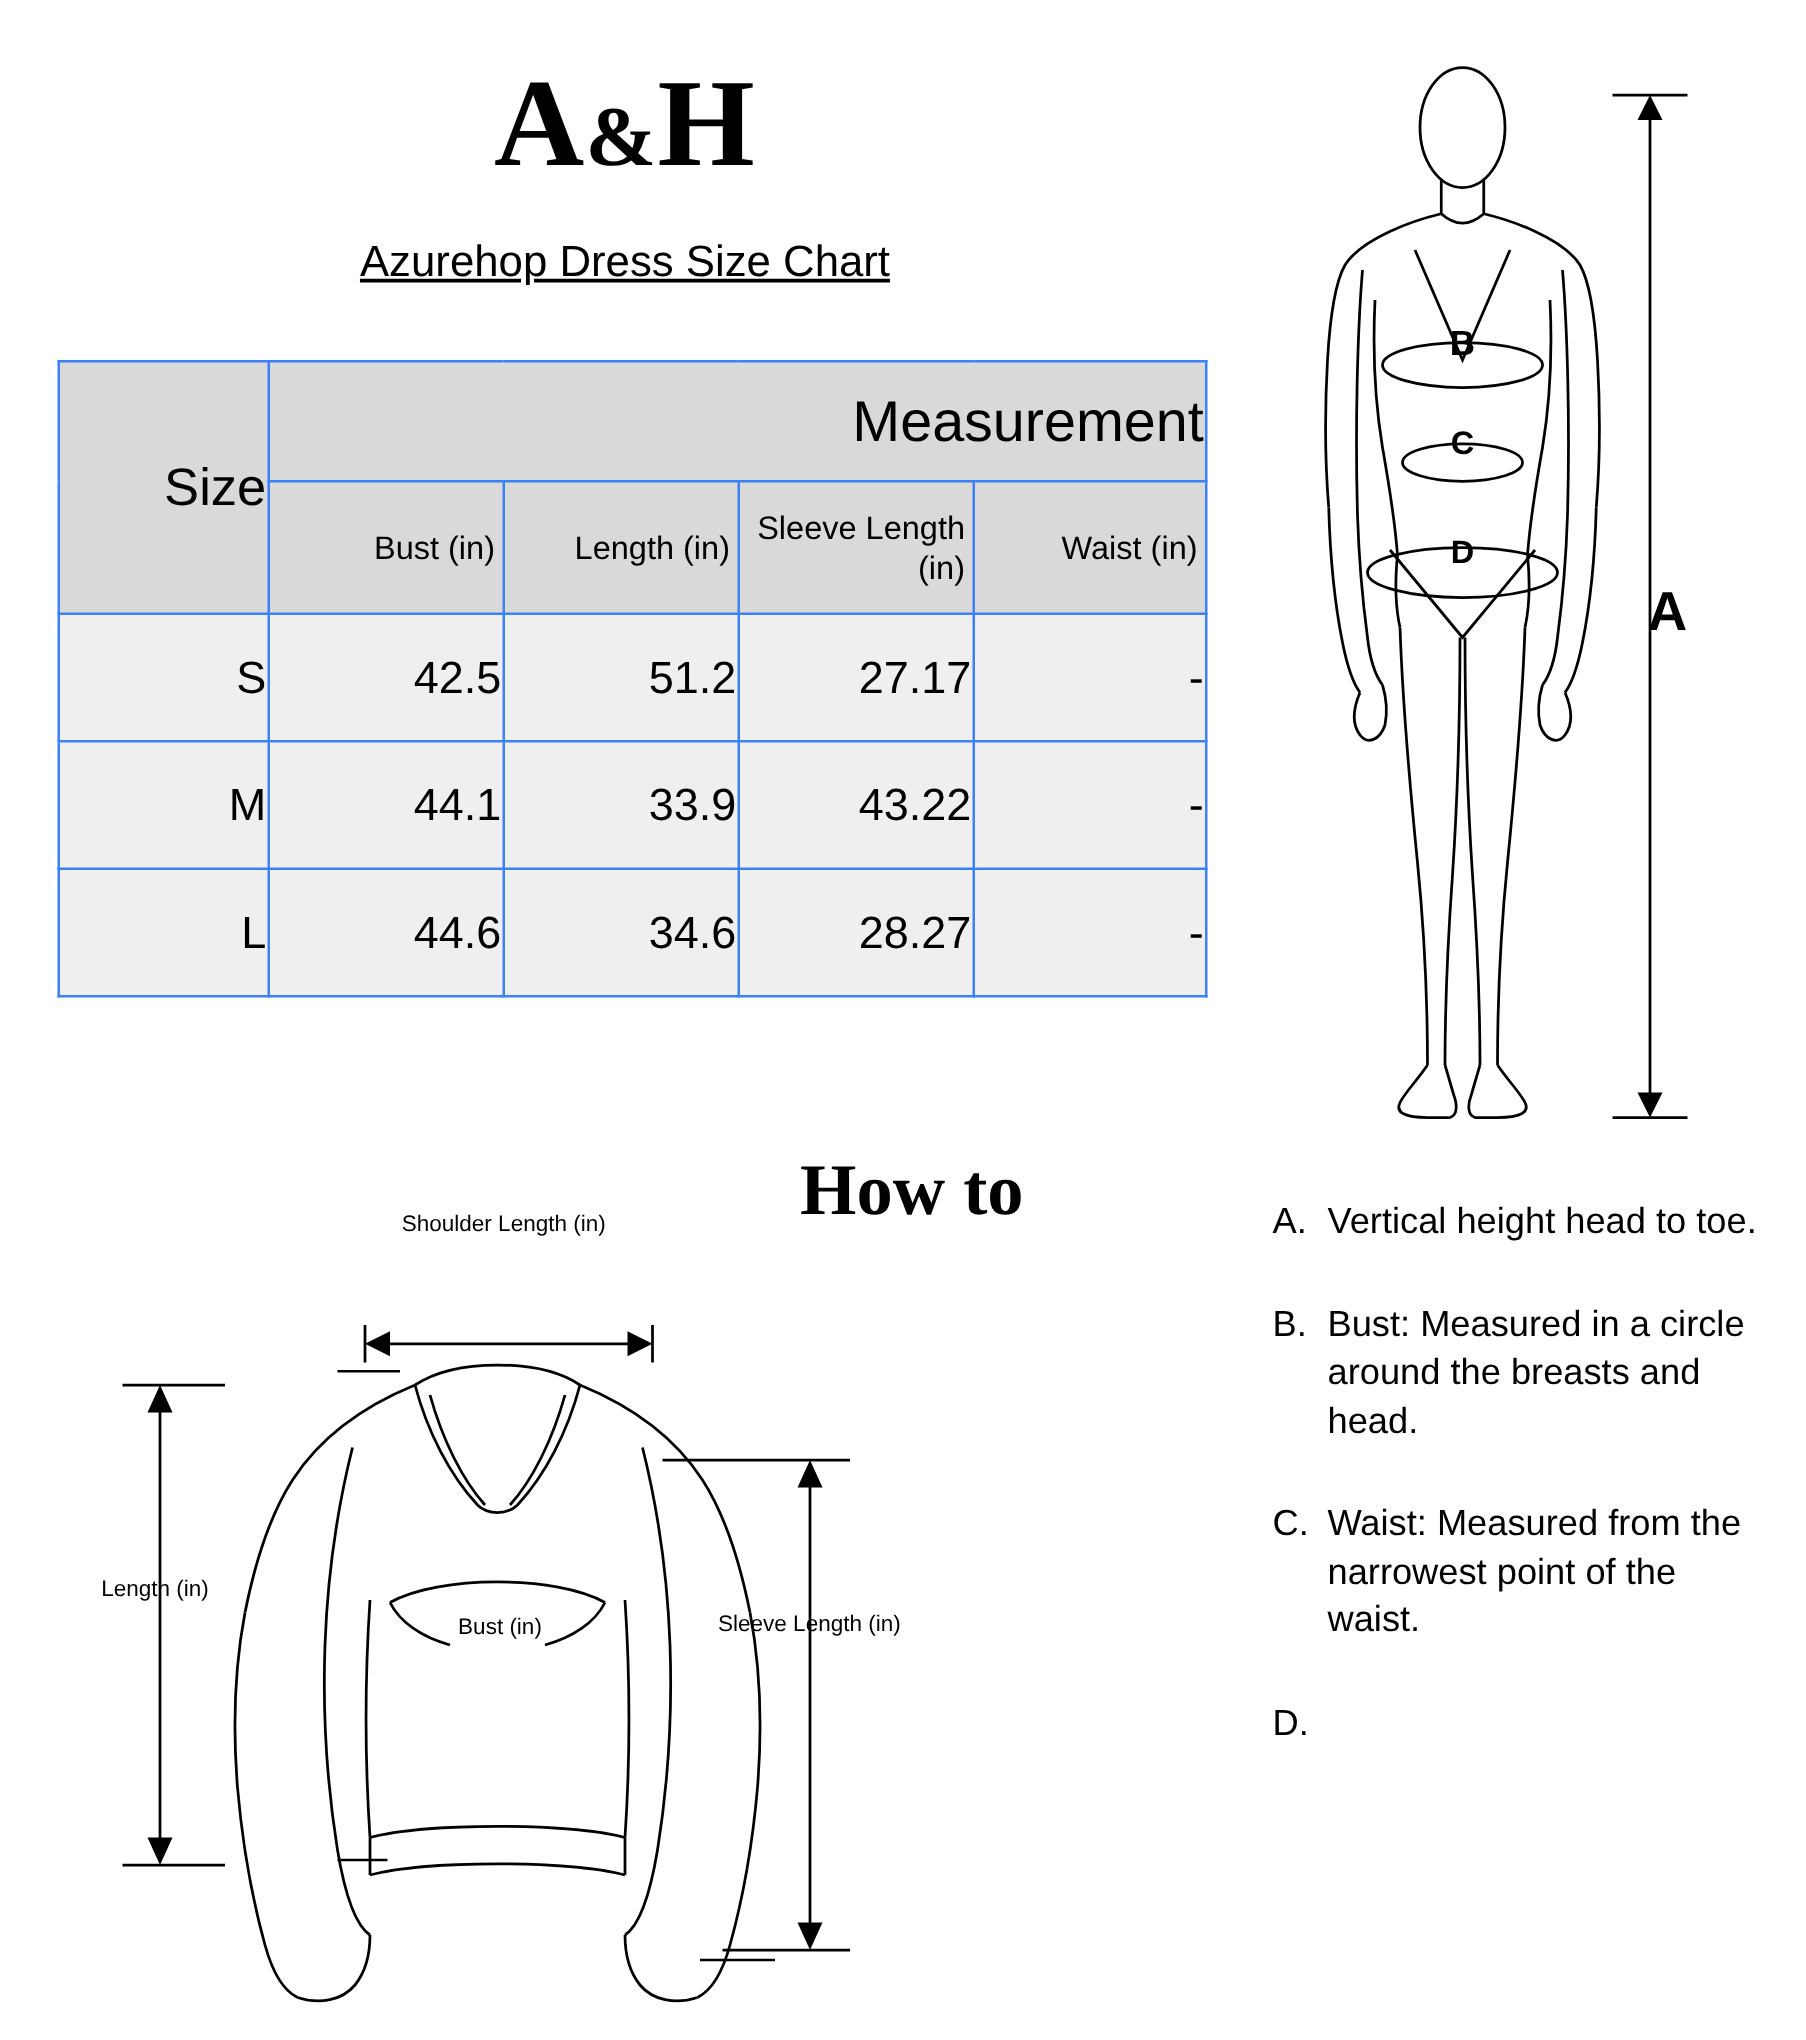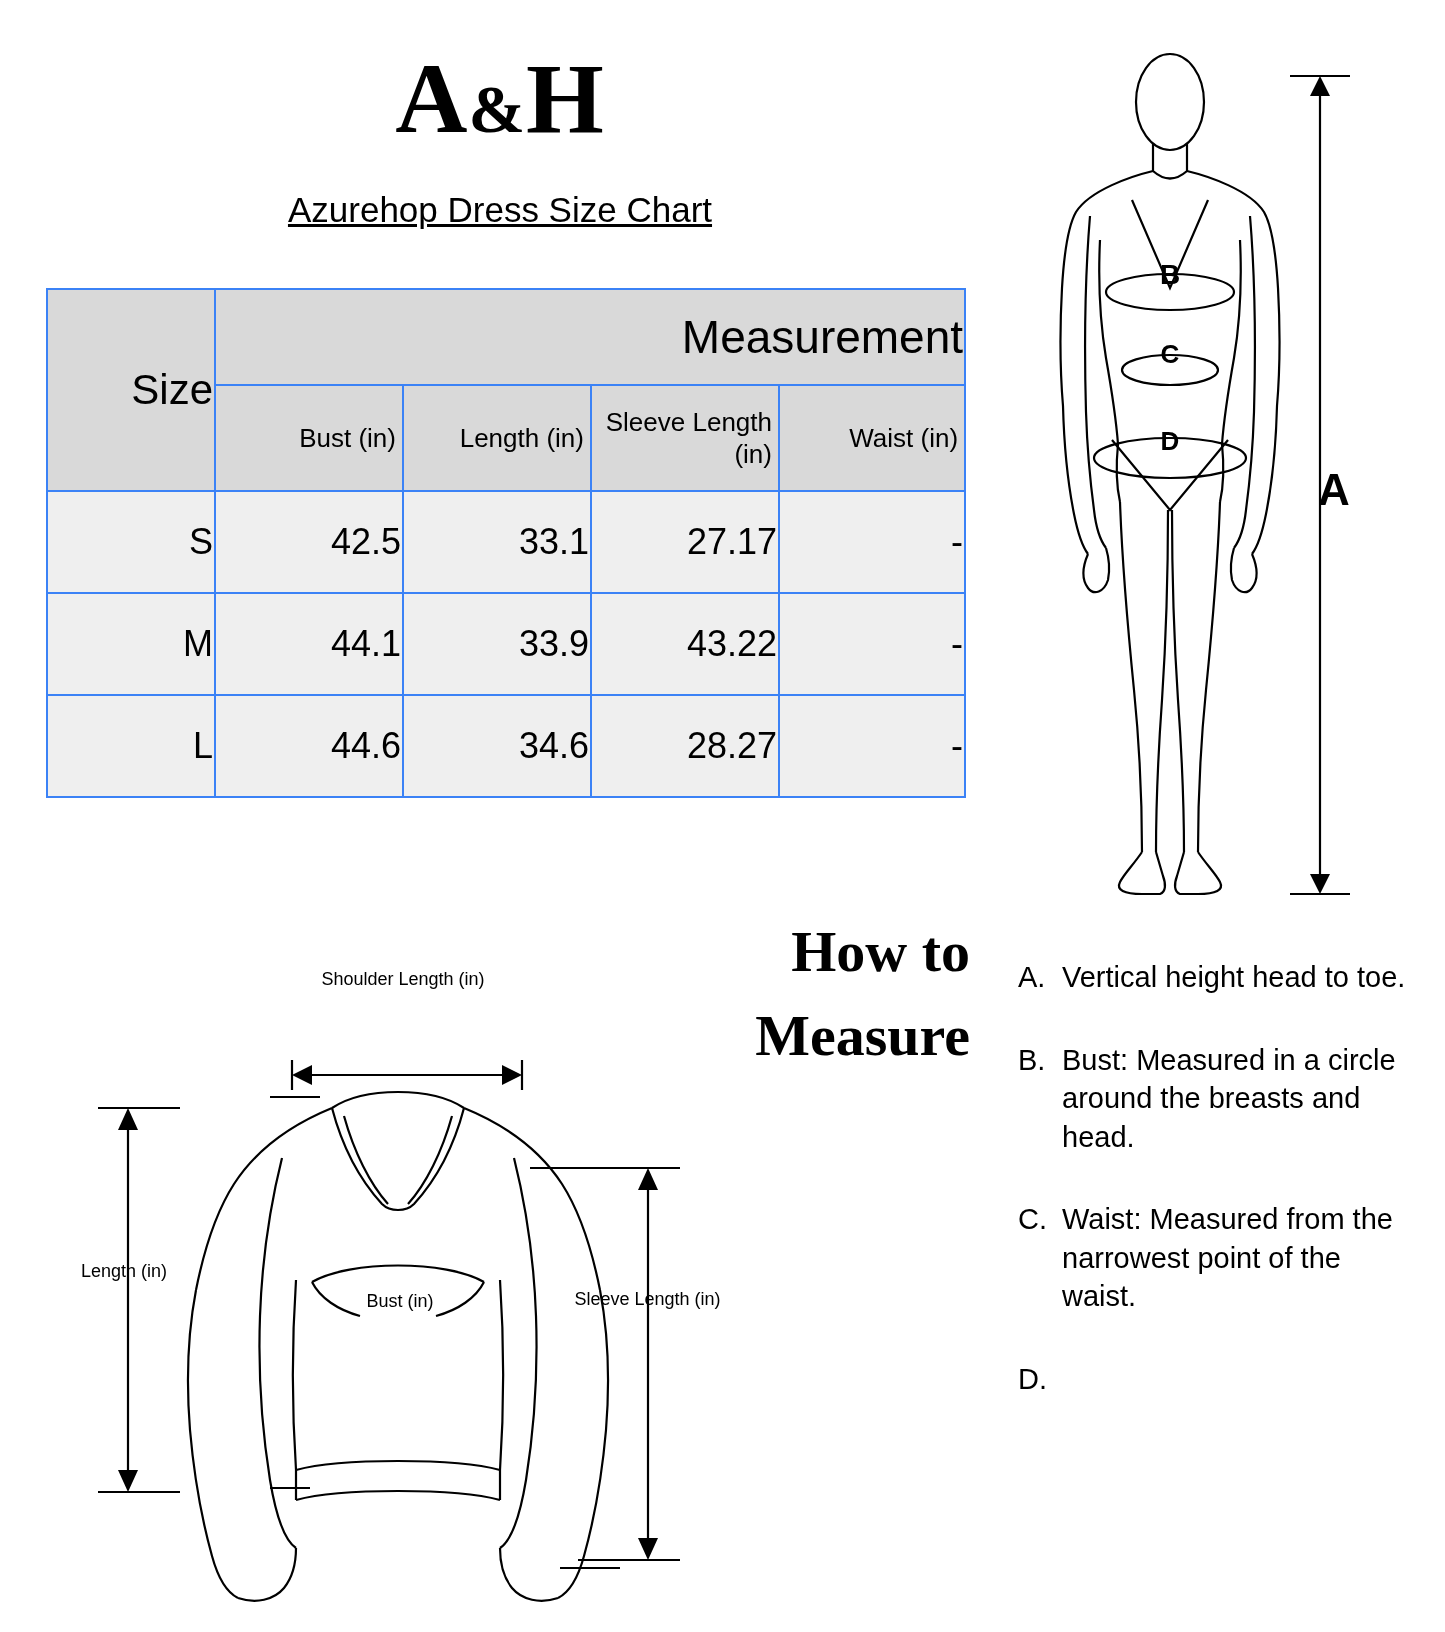--- a/index.html
+++ b/index.html
@@ -106,21 +106,21 @@
     font-weight: 700;
     font-family: "Liberation Sans", sans-serif;
   }
 
   
   #how-to {
     position: absolute;
     left: 640px;
     top: 910px;
     width: 330px;
-    text-align: right;
+    text-align: left;
     font-family: "Liberation Serif", serif;
     font-size: 58px;
     line-height: 1.45;
     font-weight: 700;
   }
 
   
   #garment-panel {
     position: absolute;
     left: 20px;
@@ -187,21 +187,21 @@
       <td class="th-sub">Bust (in)</td>
       <td class="th-sub">Length (in)</td>
       <td class="th-sub">Sleeve Length (in)</td>
       <td class="th-sub">Waist (in)</td>
     </tr>
   </thead>
   <tbody>
     <tr>
       <td>S</td>
       <td>42.5</td>
-      <td>33.1</td>
+      <td>51.2</td>
       <td>27.17</td>
       <td>-</td>
     </tr>
     <tr>
       <td>M</td>
       <td>44.1</td>
       <td>33.9</td>
       <td>43.22</td>
       <td>-</td>
     </tr>
@@ -264,21 +264,20 @@
 
     <text x="150" y="244" font-family="Liberation Sans, sans-serif" font-size="28" font-weight="700" text-anchor="middle" fill="#000" stroke="none">B</text>
     <text x="150" y="323" font-family="Liberation Sans, sans-serif" font-size="26" font-weight="700" text-anchor="middle" fill="#000" stroke="none">C</text>
     <text x="150" y="410" font-family="Liberation Sans, sans-serif" font-size="26" font-weight="700" text-anchor="middle" fill="#000" stroke="none">D</text>
   </svg>
   <div id="letter-A">A</div>
 </div>
 
 <div id="how-to">
   <div>How to</div>
-  <div>Measure</div>
 </div>
 
 <div id="garment-panel">
   <svg width="720" height="660" viewBox="0 0 720 660" fill="none" stroke="#000" stroke-width="2.2">
 
     <path d="M272 100 L272 130 M502 100 L502 130"></path>
     <path d="M282 115 L492 115"></path>
     <path d="M272 115 L292 105 L292 125 Z" fill="#000" stroke="none"></path>
     <path d="M502 115 L482 105 L482 125 Z" fill="#000" stroke="none"></path>
     <path d="M250 137 L300 137" stroke-width="2"></path>

